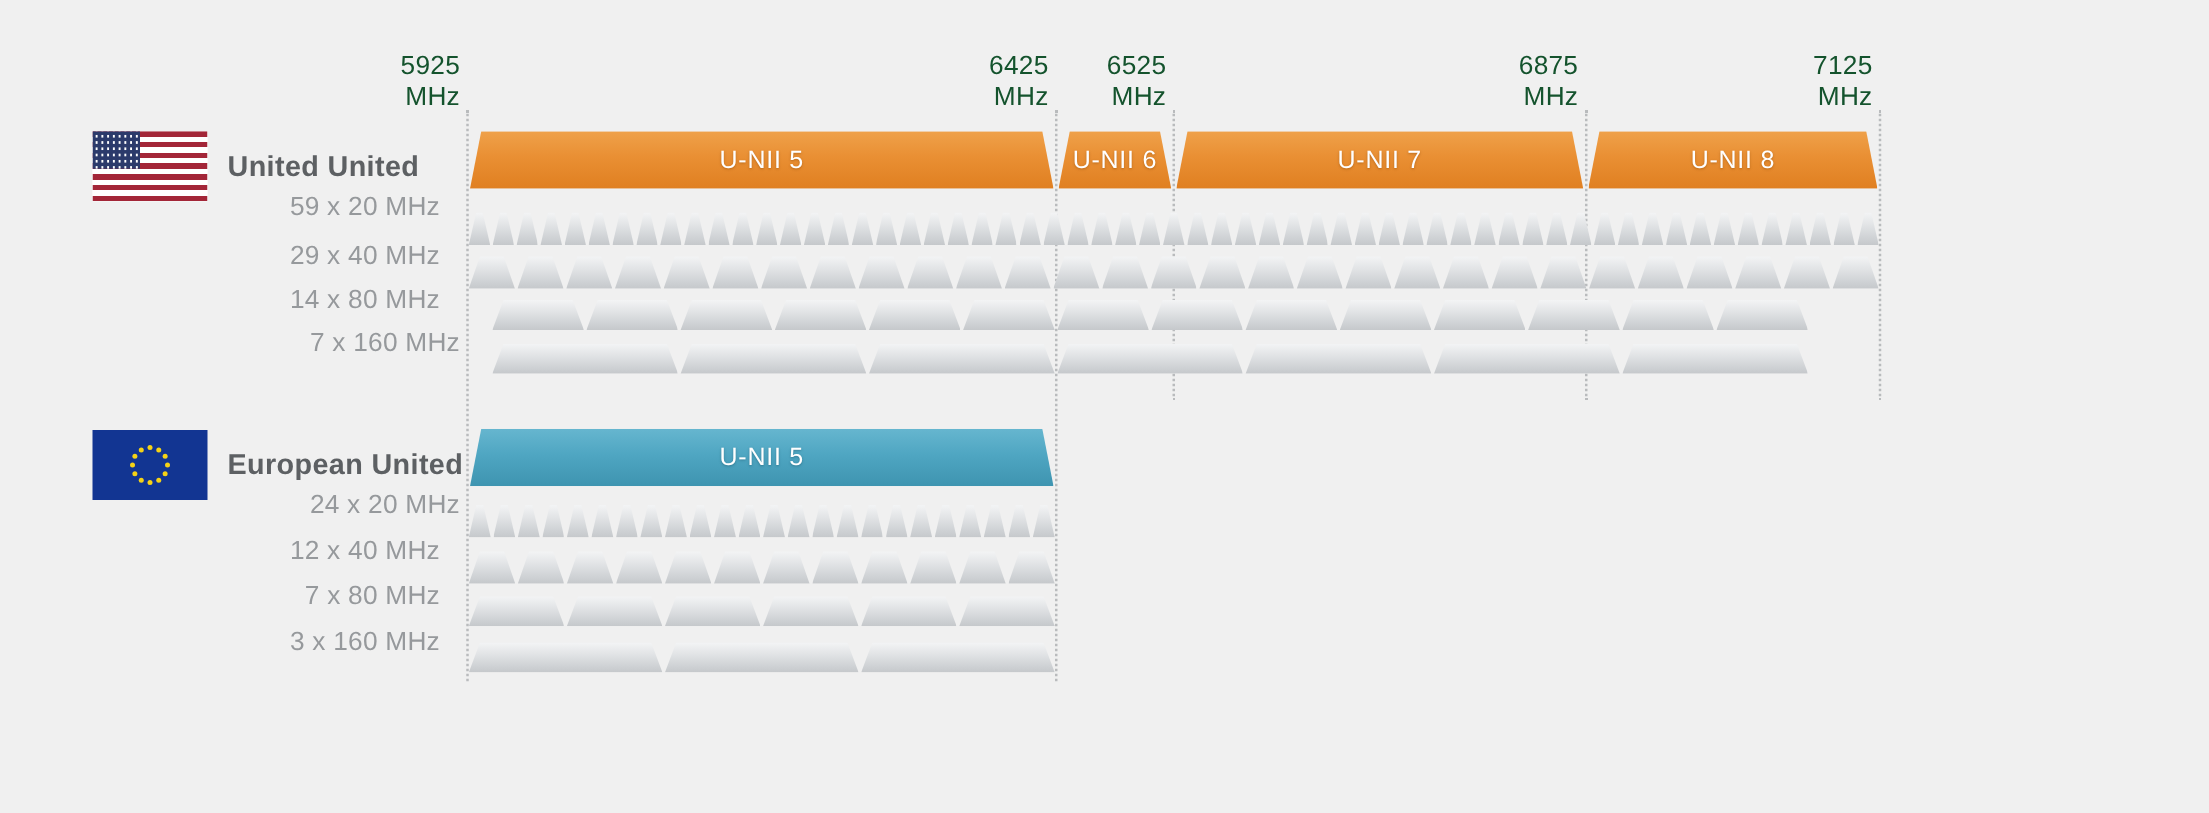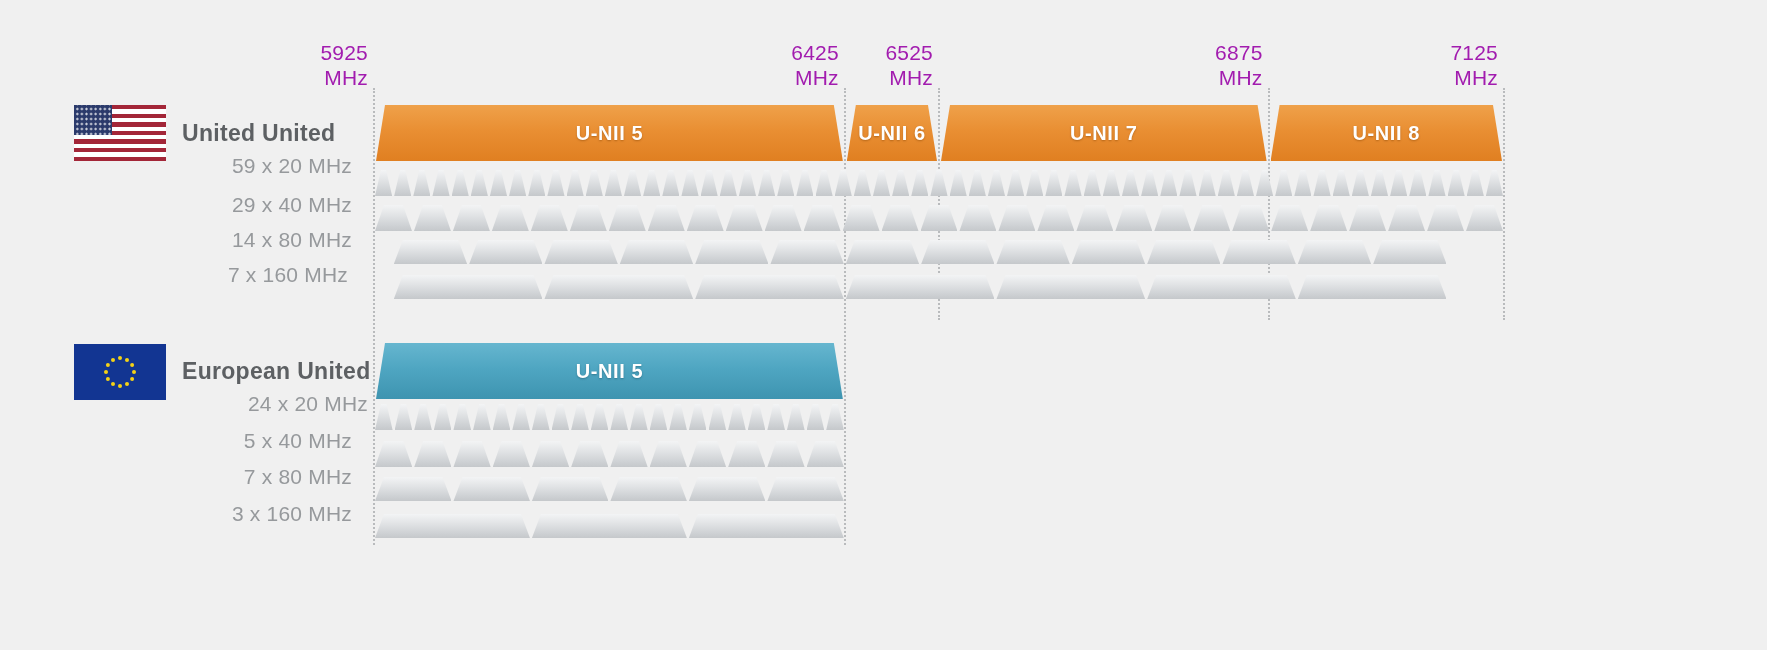--- a/index.html
+++ b/index.html
@@ -8,21 +8,21 @@
     background:#f0f0f0;
     font-family:"Liberation Sans",sans-serif;
     overflow:hidden;
     position:relative;
   }
   #stage{position:absolute;inset:0;}
 
   
   .tick-label{
     position:absolute;
-    color:#a21caf;
+    color:#14532d;
     font-size:21px;
     line-height:25px;
     text-align:right;
     white-space:nowrap;
     letter-spacing:.2px;
   }
   .tick-label .unit{display:block;}
   .gridline{
     position:absolute;
     width:0;
@@ -57,24 +57,24 @@
   
   .flag-eu{background:#123592;}
   .flag-eu .stars{position:absolute;left:50%;top:50%;
      width:34px;height:34px;transform:translate(-50%,-50%);}
   .flag-eu .stars i{position:absolute;width:4px;height:4px;background:#f5d216;
      border-radius:50%;left:50%;top:50%;margin:-2px 0 0 -2px;}
 
   
   .band{
     position:absolute;
-    height:56px;
+    height:46px;
     color:#ffffff;
     font-size:20px;
-    font-weight:bold;
+    font-weight:normal;
     letter-spacing:.6px;
     display:flex;align-items:center;justify-content:center;
     text-shadow:0 1px 2px rgba(120,60,0,.45);
   }
   .band-us{
     background:linear-gradient(to bottom,#efa14a 0%,#e98f33 45%,#e07f21 100%);
     clip-path:polygon(9px 0,calc(100% - 9px) 0,100% 100%,0 100%);
   }
   .band-eu{
     background:linear-gradient(to bottom,#66b6cf 0%,#4fa6c2 45%,#3e94b0 100%);
@@ -245,21 +245,21 @@
         <div class="tooth wide" style="left: 377.667px; width: 73.3333px;"></div>
         <div class="tooth wide" style="left: 453px; width: 73.3333px;"></div>
         <div class="tooth wide" style="left: 528.333px; width: 73.3333px;"></div>
         <div class="tooth wide" style="left: 603.667px; width: 73.3333px;"></div>
         <div class="tooth wide" style="left: 679px; width: 73.3333px;"></div>
         <div class="tooth wide" style="left: 754.333px; width: 73.3333px;"></div>
         <div class="tooth wide" style="left: 829.667px; width: 73.3333px;"></div>
         <div class="tooth wide" style="left: 905px; width: 73.3333px;"></div>
         <div class="tooth wide" style="left: 980.333px; width: 73.3333px;"></div>
       </div>
-      <div class="ch-label" style="left: 116px; width: 232px; top: 263px;">7 x 160 MHz</div>
+      <div class="ch-label" style="left: 136px; width: 232px; top: 263px;">7 x 160 MHz</div>
       <div class="ch-row" style="left: 392.833px; width: 1054.67px; top: 275px; height: 24px;">
         <div class="tooth wide" style="left: 1px; width: 148.667px;"></div>
         <div class="tooth wide" style="left: 151.667px; width: 148.667px;"></div>
         <div class="tooth wide" style="left: 302.333px; width: 148.667px;"></div>
         <div class="tooth wide" style="left: 453px; width: 148.667px;"></div>
         <div class="tooth wide" style="left: 603.667px; width: 148.667px;"></div>
         <div class="tooth wide" style="left: 754.333px; width: 148.667px;"></div>
         <div class="tooth wide" style="left: 905px; width: 148.667px;"></div>
       </div>
       <div class="flag flag-eu" style="left: 74px; top: 344px;">
@@ -302,21 +302,21 @@
         <div class="tooth" style="left: 295.271px; width: 17.6181px;"></div>
         <div class="tooth" style="left: 314.889px; width: 17.6181px;"></div>
         <div class="tooth" style="left: 334.507px; width: 17.6181px;"></div>
         <div class="tooth" style="left: 354.125px; width: 17.6181px;"></div>
         <div class="tooth" style="left: 373.743px; width: 17.6181px;"></div>
         <div class="tooth" style="left: 393.361px; width: 17.6181px;"></div>
         <div class="tooth" style="left: 412.979px; width: 17.6181px;"></div>
         <div class="tooth" style="left: 432.597px; width: 17.6181px;"></div>
         <div class="tooth" style="left: 452.215px; width: 17.6181px;"></div>
       </div>
-      <div class="ch-label" style="left: 120px; width: 232px; top: 429px;">5 x 40 MHz</div>
+      <div class="ch-label" style="left: 120px; width: 232px; top: 429px;">12 x 40 MHz</div>
       <div class="ch-row" style="left: 374px; width: 470.833px; top: 441px; height: 26px;">
         <div class="tooth wide" style="left: 1px; width: 37.2361px;"></div>
         <div class="tooth wide" style="left: 40.2361px; width: 37.2361px;"></div>
         <div class="tooth wide" style="left: 79.4722px; width: 37.2361px;"></div>
         <div class="tooth wide" style="left: 118.708px; width: 37.2361px;"></div>
         <div class="tooth wide" style="left: 157.944px; width: 37.2361px;"></div>
         <div class="tooth wide" style="left: 197.181px; width: 37.2361px;"></div>
         <div class="tooth wide" style="left: 236.417px; width: 37.2361px;"></div>
         <div class="tooth wide" style="left: 275.653px; width: 37.2361px;"></div>
         <div class="tooth wide" style="left: 314.889px; width: 37.2361px;"></div>

